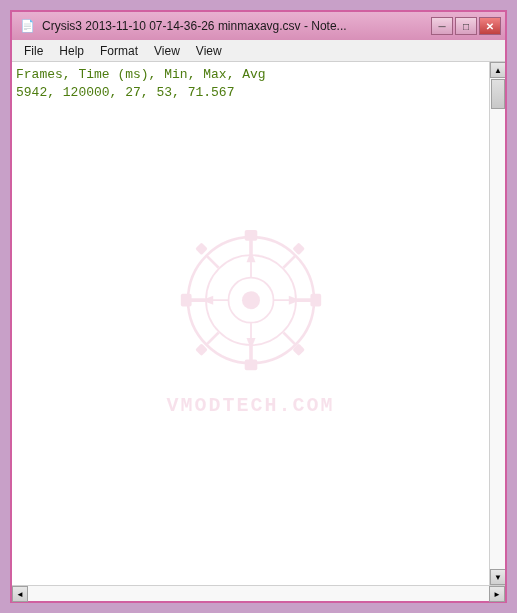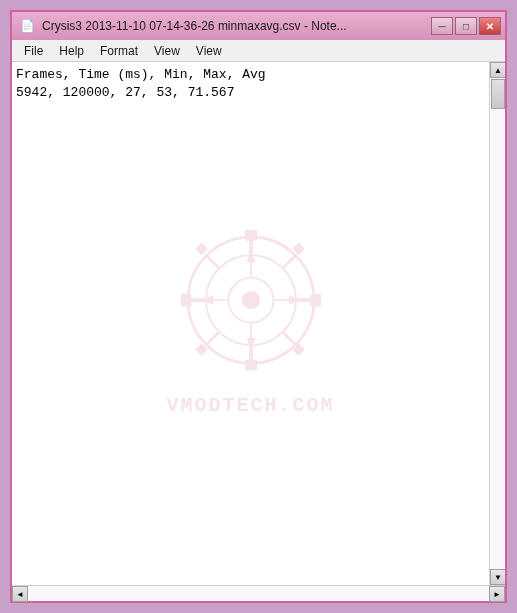--- a/index.html
+++ b/index.html
@@ -120,21 +120,21 @@
       border: none;
       outline: none;
       resize: none;
       overflow: auto;
       position: relative;
     }
 
     .text-content {
       font-family: 'Courier New', Courier, monospace;
       font-size: 13px;
-      color: #000000;
+      color: #4d7c0f;
       line-height: 1.4;
       position: relative;
       z-index: 2;
     }
 
     .watermark {
       position: absolute;
       top: 50%;
       left: 50%;
       transform: translate(-50%, -55%);

